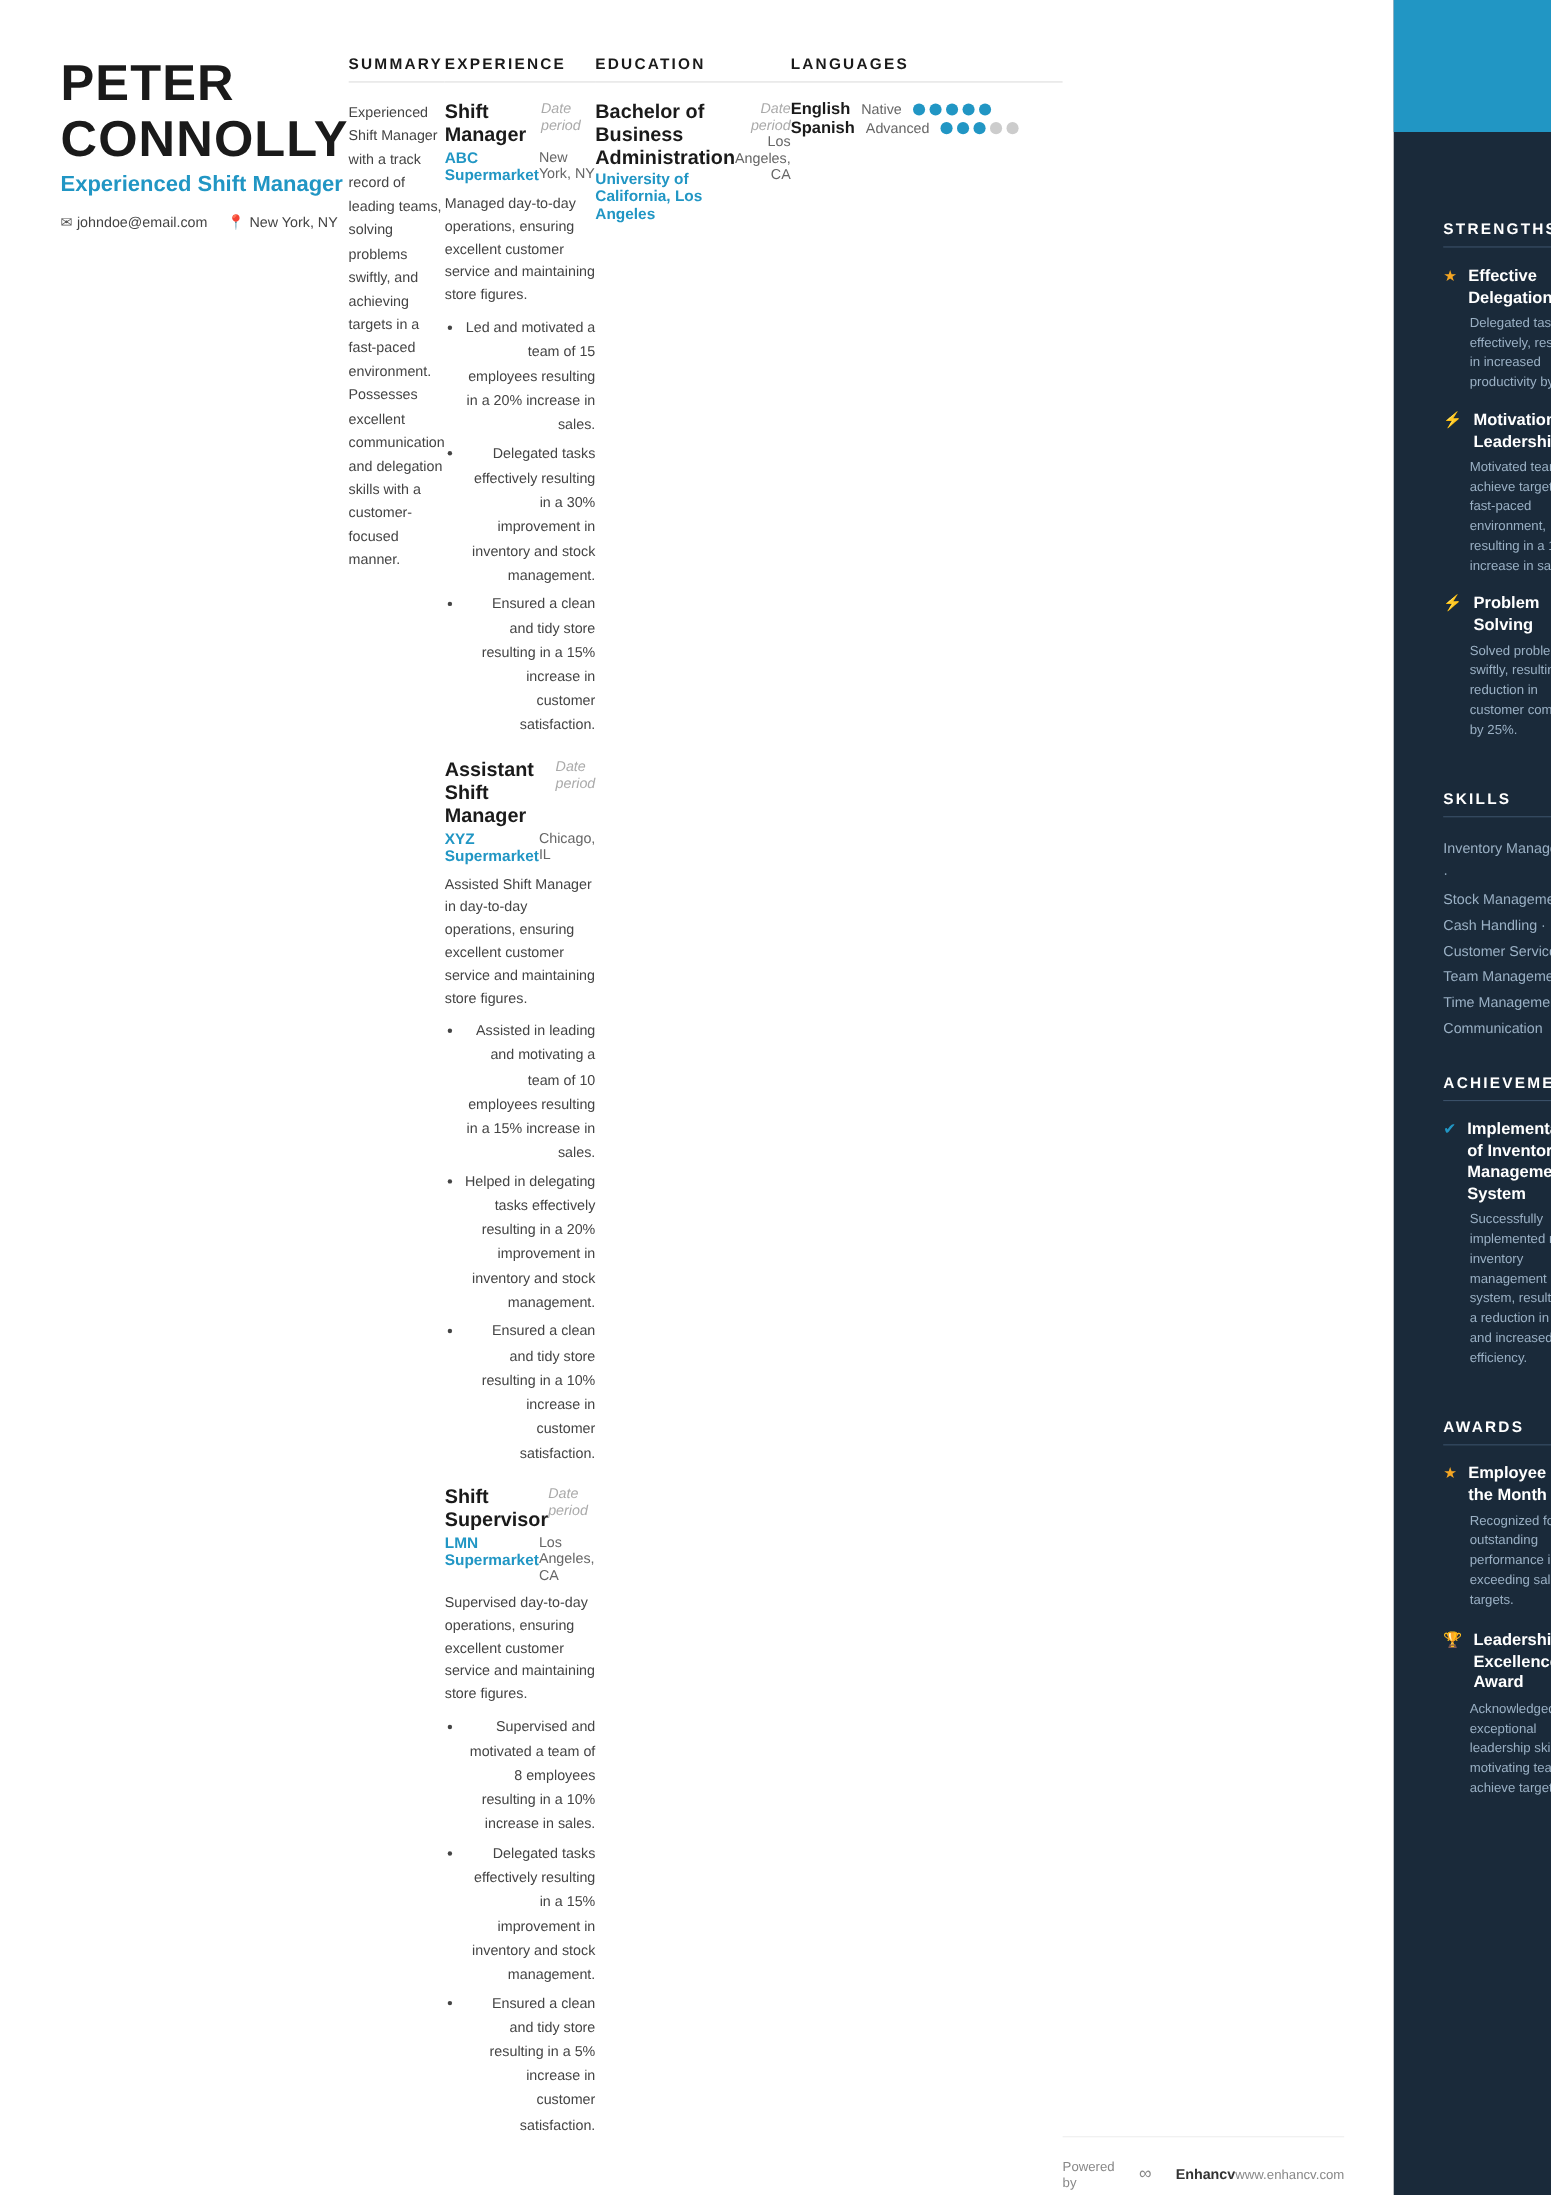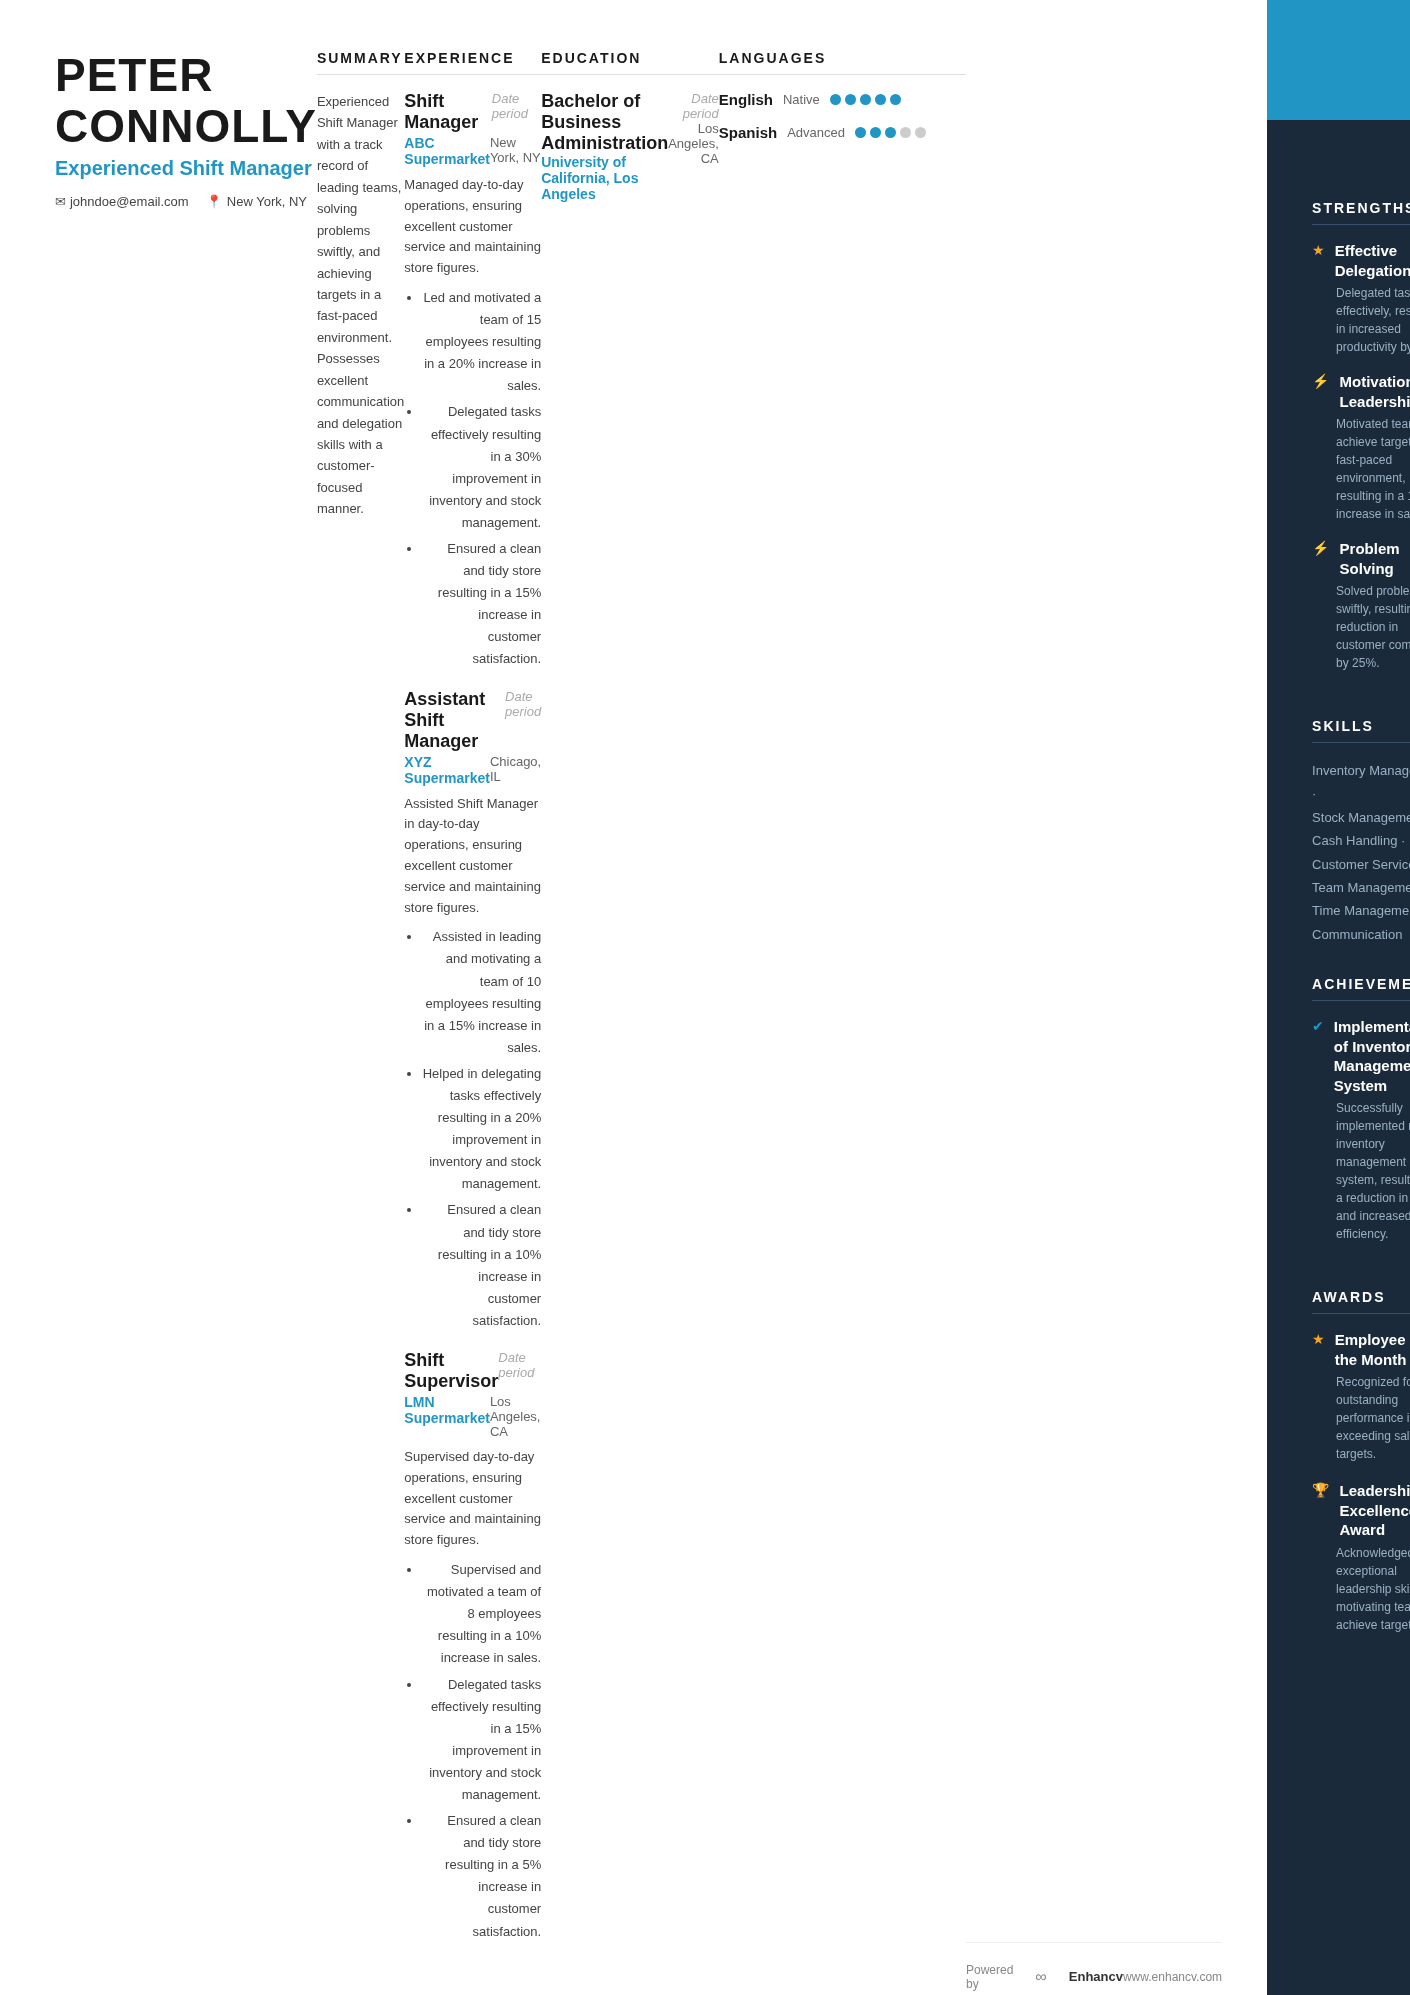--- a/index.html
+++ b/index.html
@@ -174,21 +174,21 @@
     }
     .edu-location {
       font-size: 13px;
       color: #666;
     }
 
     
     .languages-row {
       display: flex;
       align-items: flex-start;
-      gap: 16px;
+      gap: 0;
       flex-wrap: wrap;
     }
     .lang-item {
       display: flex;
       align-items: center;
       gap: 10px;
       margin-right: 40px;
     }
     .lang-name {
       font-size: 15px;

